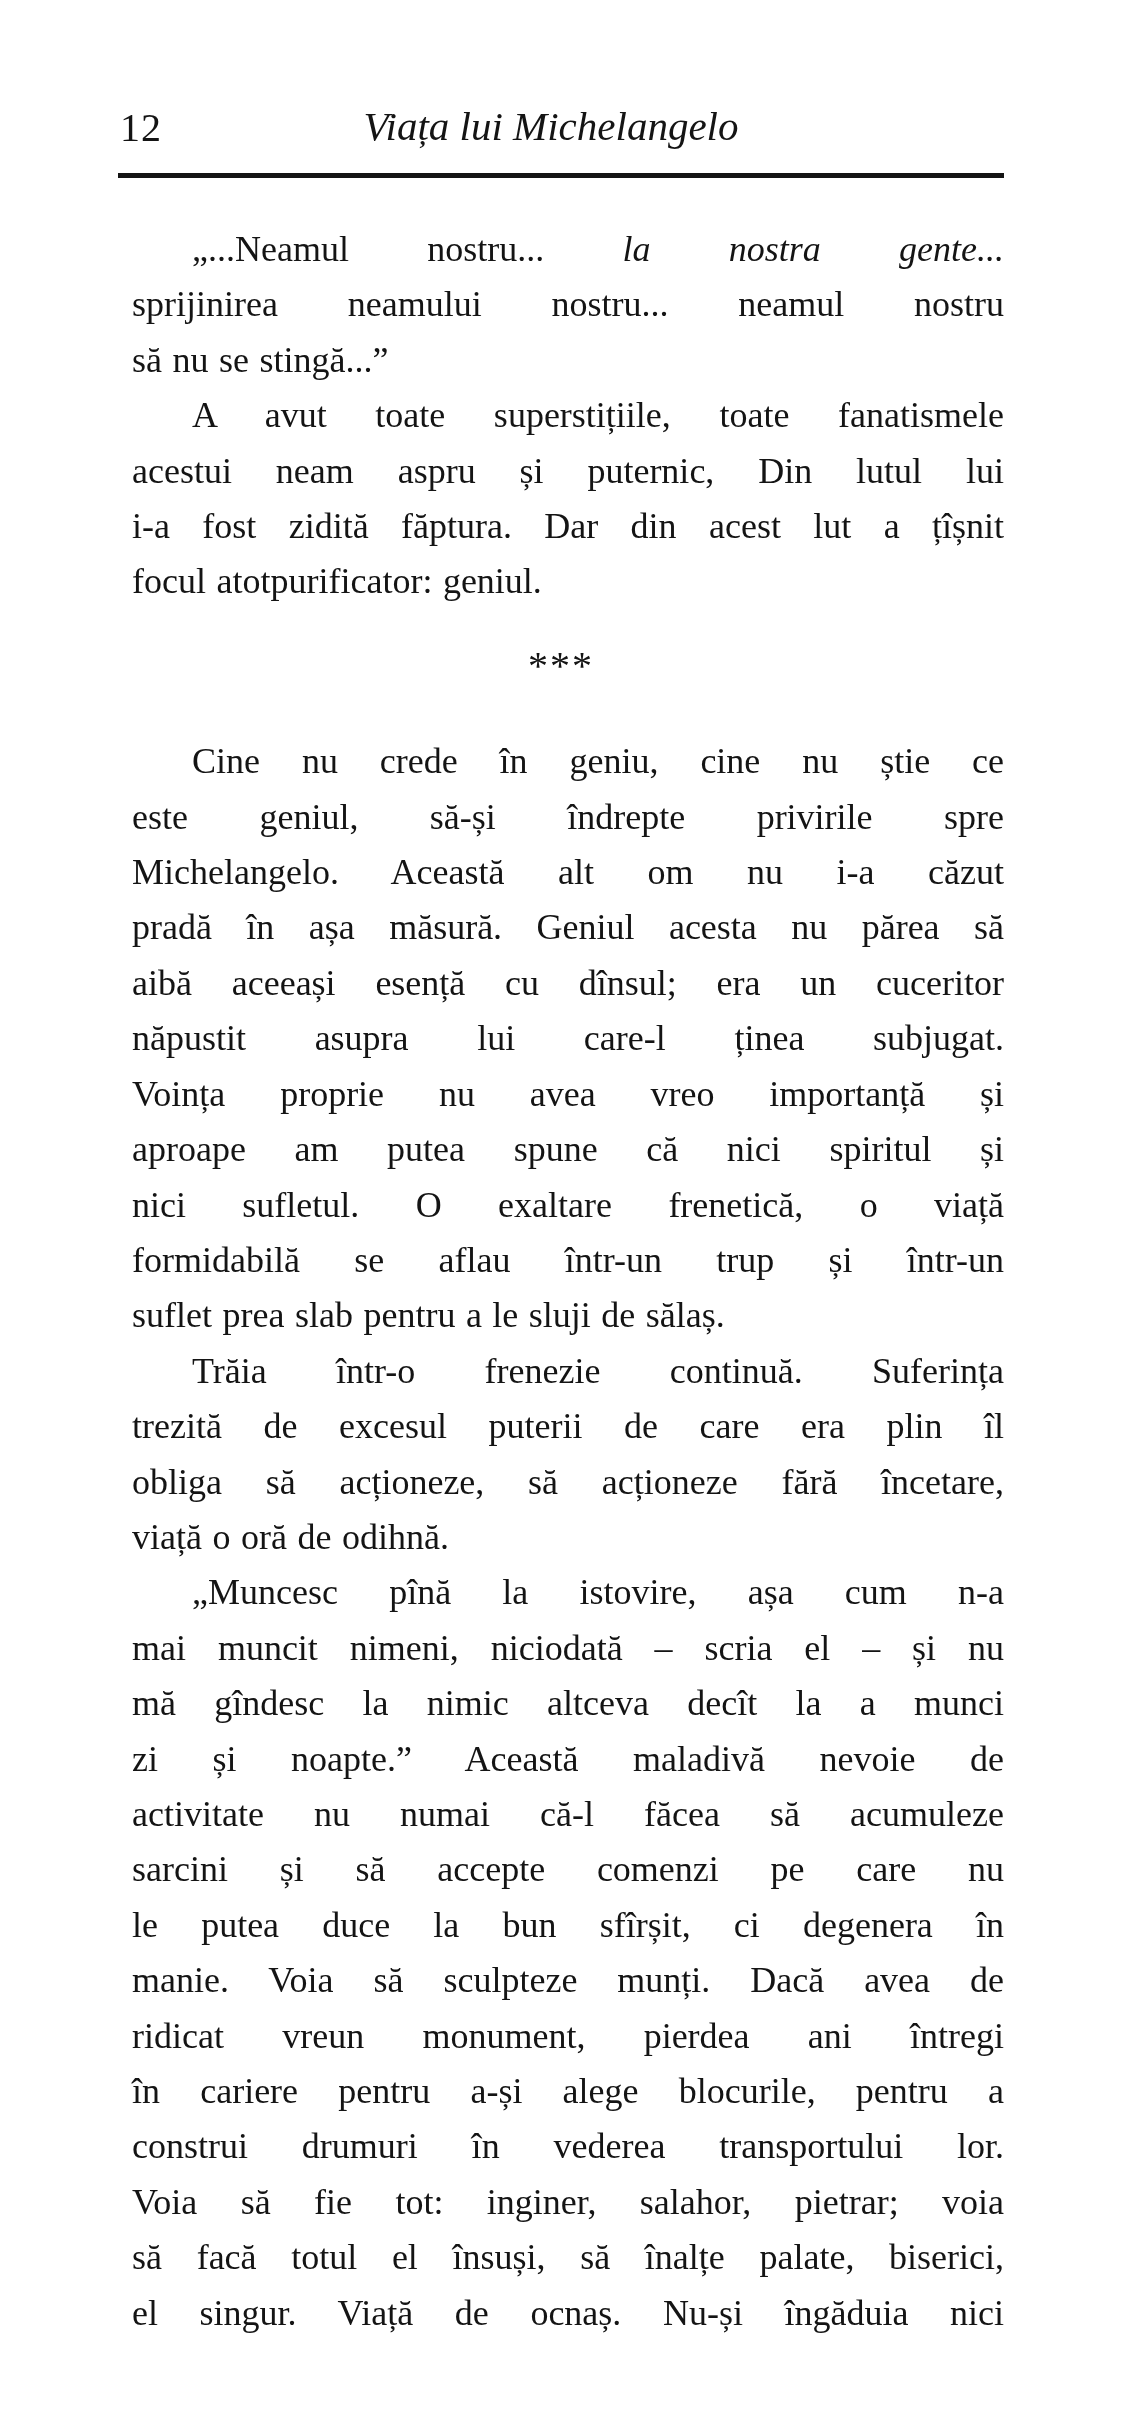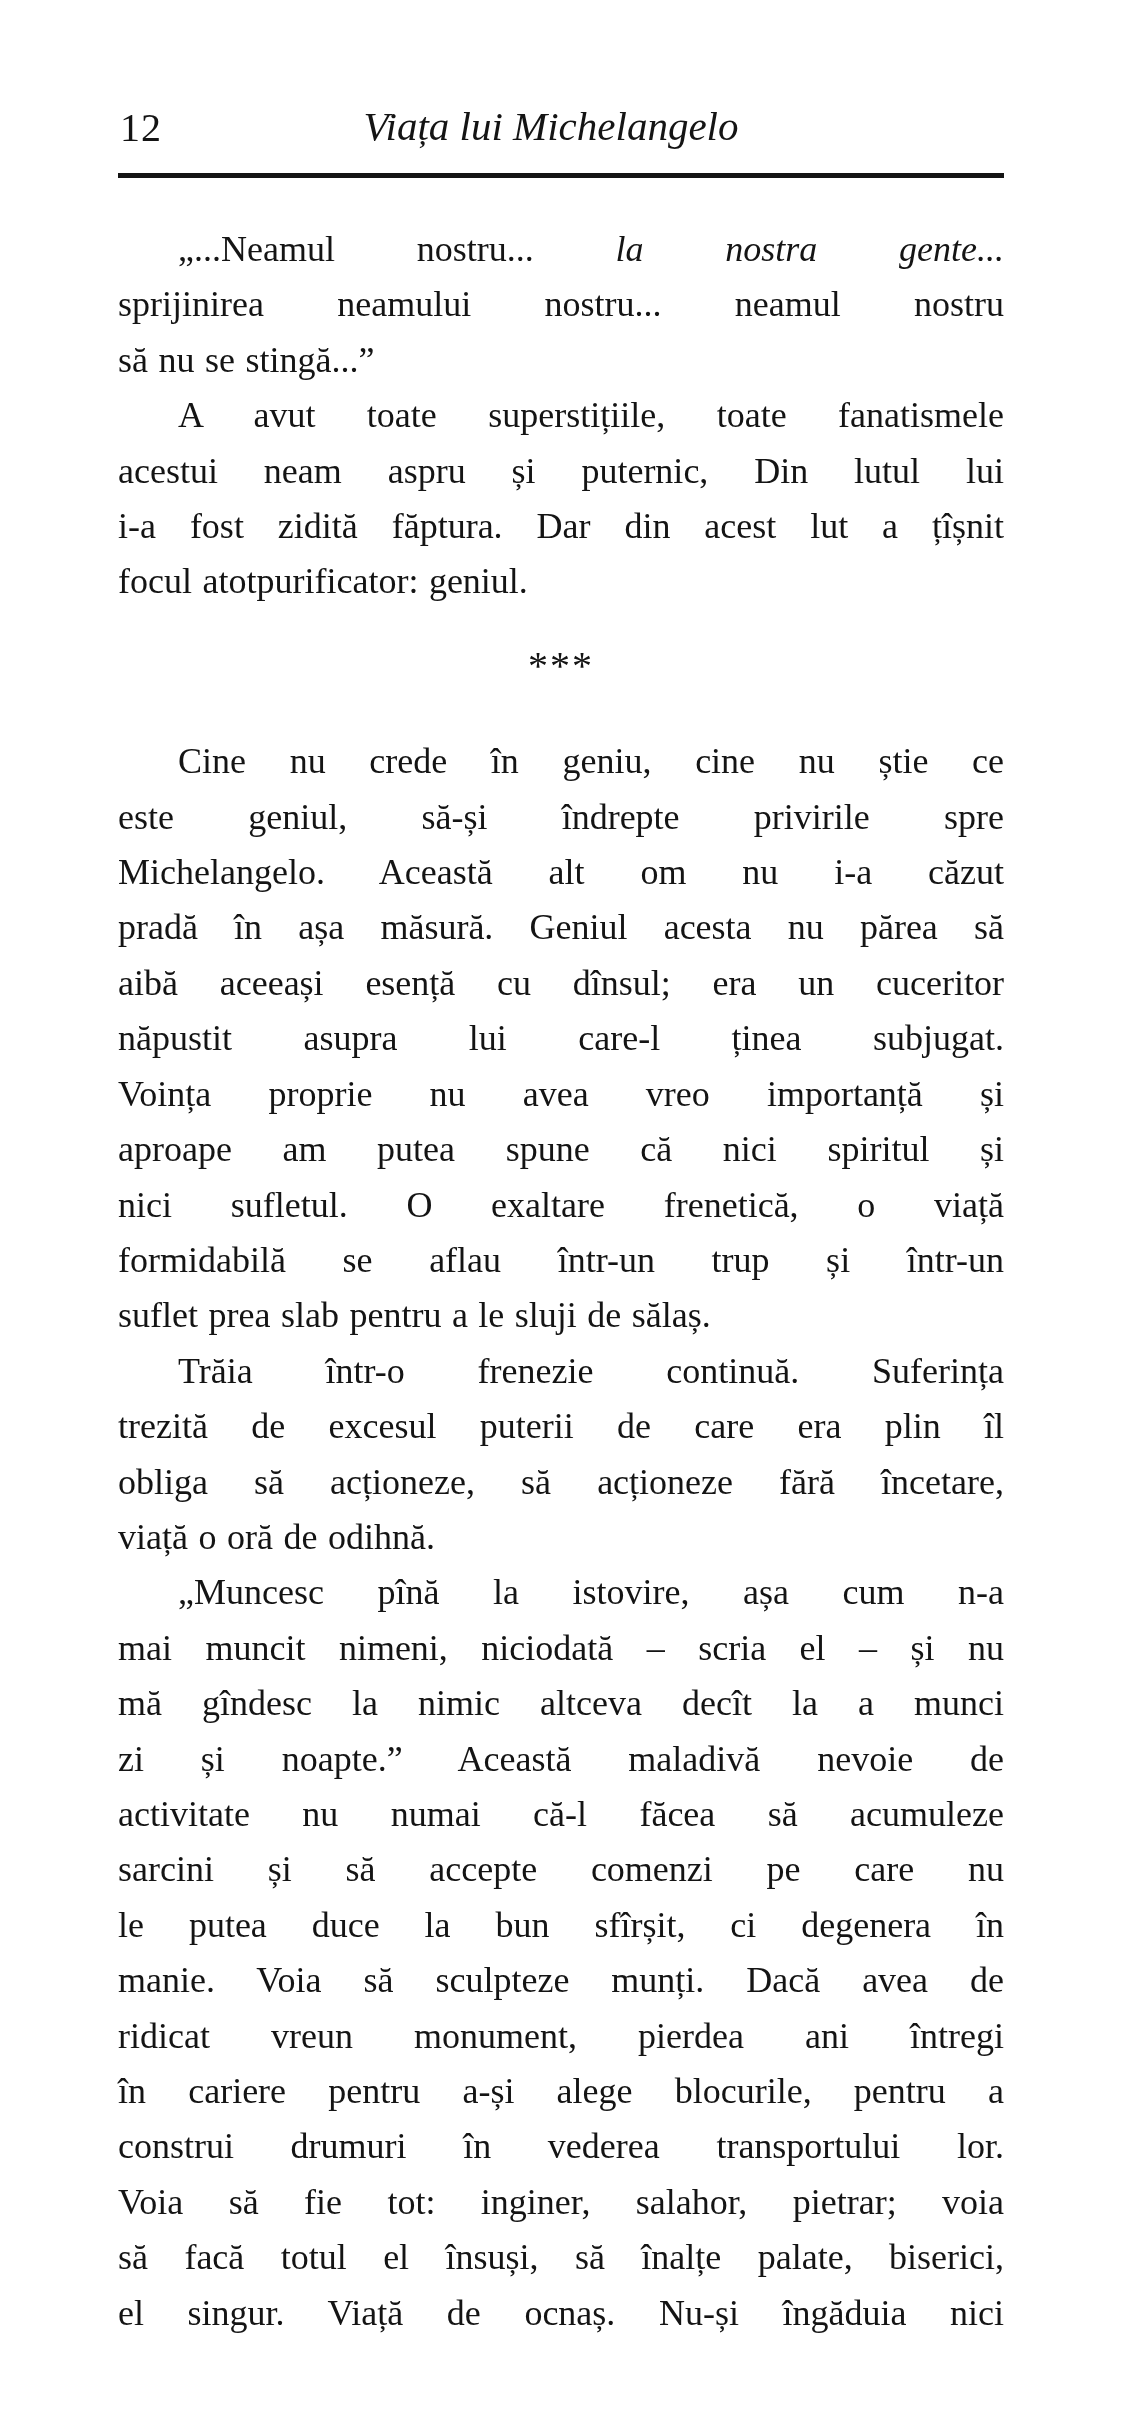--- a/index.html
+++ b/index.html
@@ -51,20 +51,21 @@
     width: 886px;
     font-size: 36px;
     line-height: 55.4px;
     word-spacing: 1.5px;
   }
   .para { margin: 0; padding: 0; }
   .line {
     text-align: justify;
     text-align-last: justify;
     white-space: normal;
+    margin-left: 14px;
   }
   .line.indent { text-indent: 60px; }
   .line.last {
     text-align: right;
     text-align-last: left;
   }
   .italic-seg { font-style: italic; }
   
   #separator {
     margin-top: 28px;

